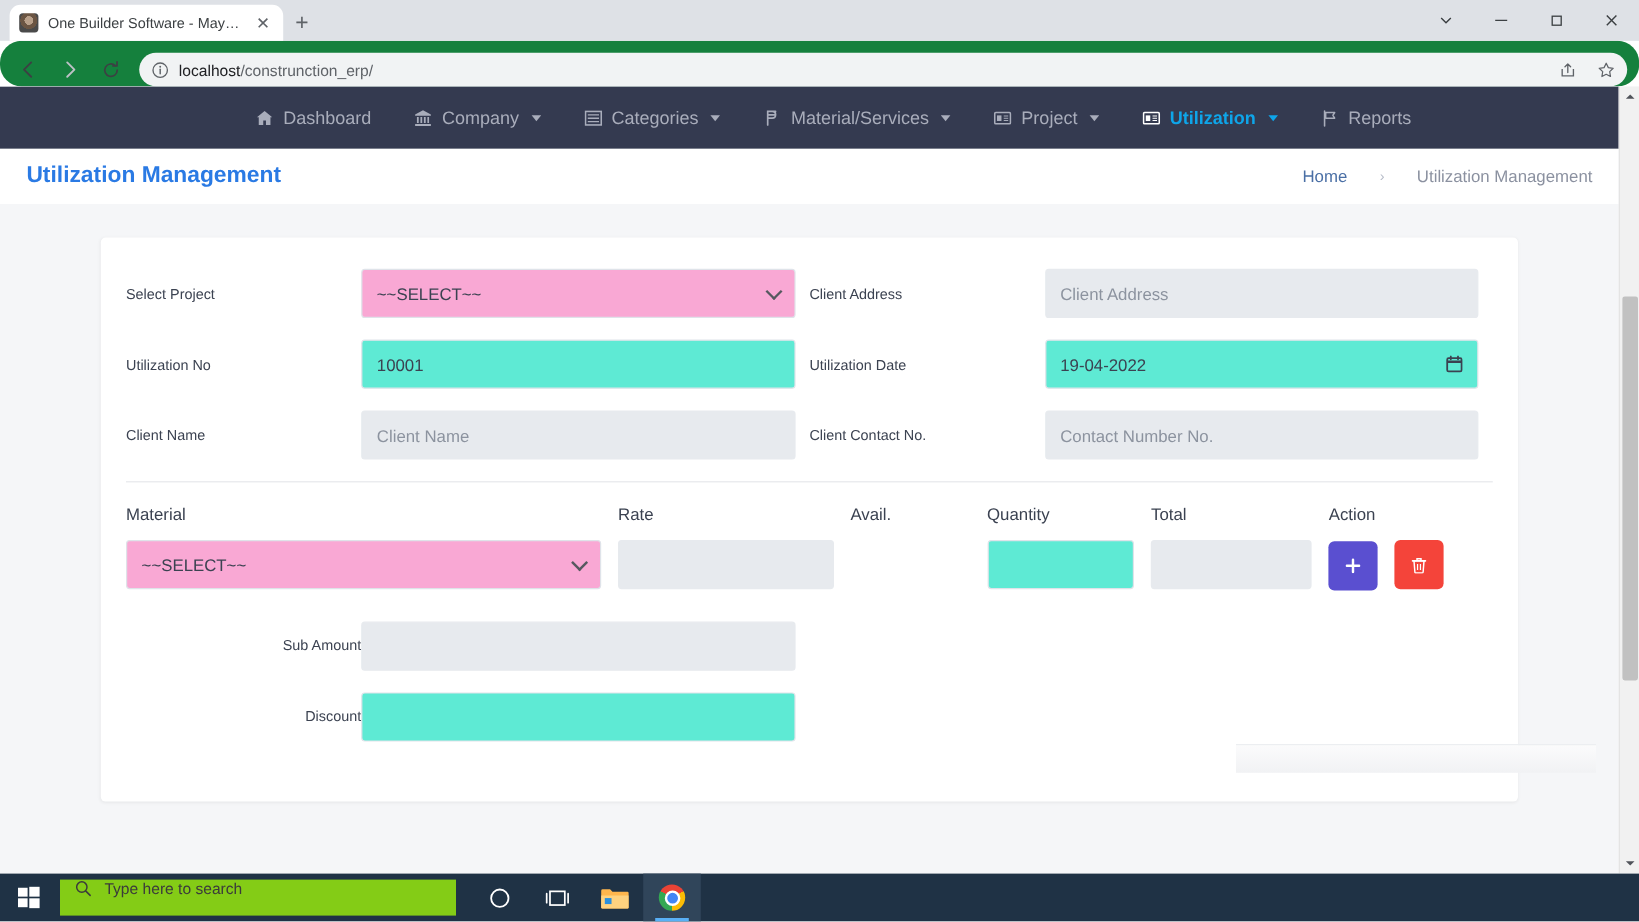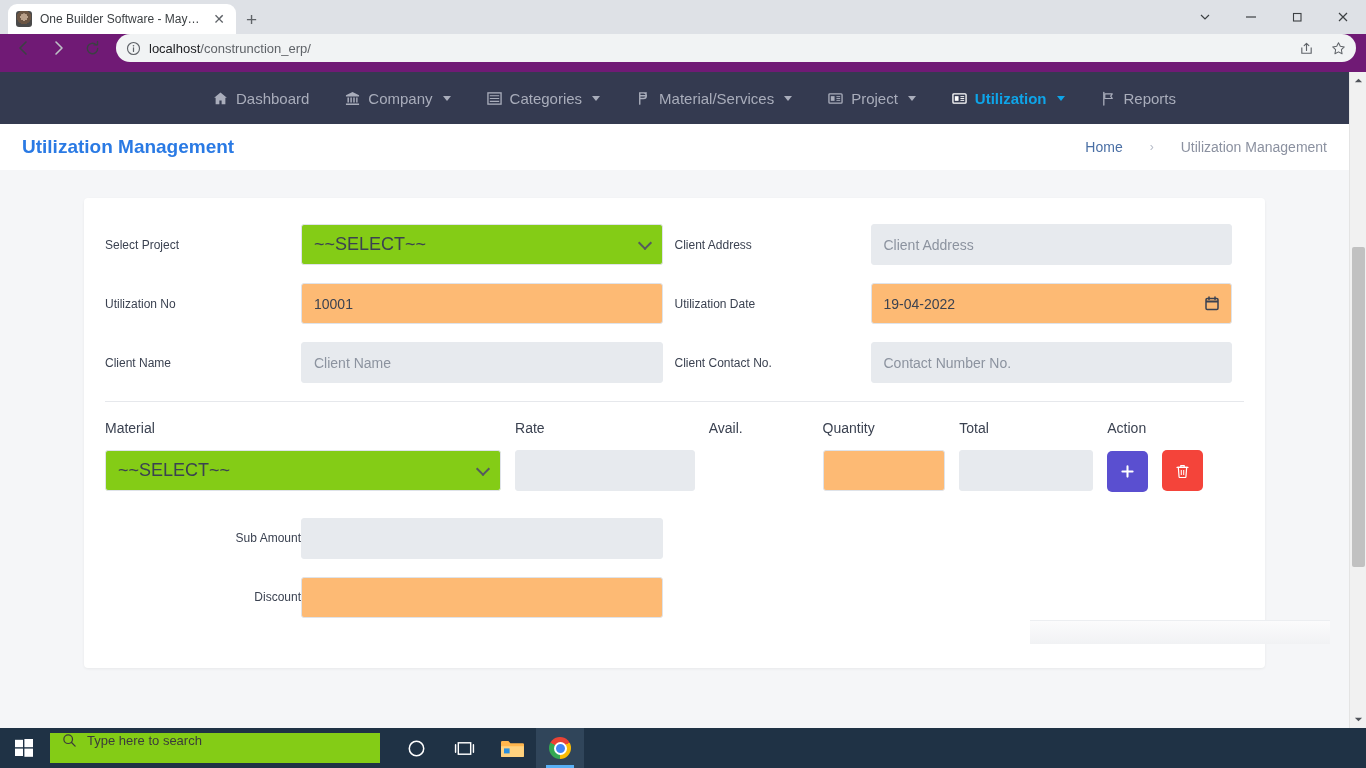--- a/index.html
+++ b/index.html
@@ -36,22 +36,22 @@
   .win-controls {
     position: absolute; right: 0; top: 0; height: 34px; display: flex; align-items: center;
   }
   .win-btn {
     width: 46px; height: 34px; display: flex; align-items: center; justify-content: center;
     color: #3c4043;
   }
   .win-btn svg { display: block; }
 
   .toolbar {
-    height: 38px; background: #701a75; display: flex; align-items: flex-start;
-    padding: 0 10px; gap: 6px; flex: 0 0 38px;
+    height: 38px; background: #15803d; display: flex; align-items: flex-end;
+    padding: 0 10px; gap: 6px; flex: 0 0 38px; border-radius: 18px;
   }
   .nav-btn {
     width: 28px; height: 28px; display: flex; align-items: center; justify-content: center;
     color: #5f6368; border-radius: 50%;
   }
   .nav-btn.disabled { color: #bdc1c6; }
   .omnibox {
     flex: 1 1 auto; height: 28px; background: #f1f3f4; border-radius: 14px;
     display: flex; align-items: center; padding: 0 6px 0 10px; margin-left: 4px; gap: 8px;
   }
@@ -99,27 +99,27 @@
     min-height: 470px;
   }
 
   .row { display: flex; margin-bottom: 18px; }
   .col { width: 50%; display: flex; align-items: center; padding-right: 12px; }
   .f-label { width: 196px; flex: 0 0 196px; font-size: 12px; color: #3b4251; }
   .f-ctrl { flex: 1 1 auto; }
 
   .inp {
     width: 100%; height: 41px; border: 1px solid #dfe3e9; border-radius: 3px;
-    background: #fdba74; padding: 0 12px; font-size: 14px; color: #3b4251;
+    background: #5eead4; padding: 0 12px; font-size: 14px; color: #3b4251;
     font-family: "Liberation Sans", sans-serif; display: flex; align-items: center;
   }
   .inp.disabled { background: #e7eaee; border-color: #e7eaee; color: #8c939f; }
   .sel {
     position: relative; width: 100%; height: 41px; border: 1px solid #dfe3e9; border-radius: 3px;
-    background: #84cc16; padding: 0 28px 0 12px; font-size: 18px; color: #3b4251;
+    background: #f9a8d4; padding: 0 28px 0 12px; font-size: 14px; color: #3b4251;
     display: flex; align-items: center;
   }
   .sel::after {
     content: ""; position: absolute; right: 12px; top: 50%; width: 8px; height: 8px;
     border-right: 2px solid #55595f; border-bottom: 2px solid #55595f;
     transform: translateY(-70%) rotate(45deg);
   }
   .date-ico { margin-left: auto; color: #3b4251; display: flex; align-items: center; }
 
   hr.divider { border: none; border-top: 1px solid #e6e8ec; margin: 4px 0 0 0; }

